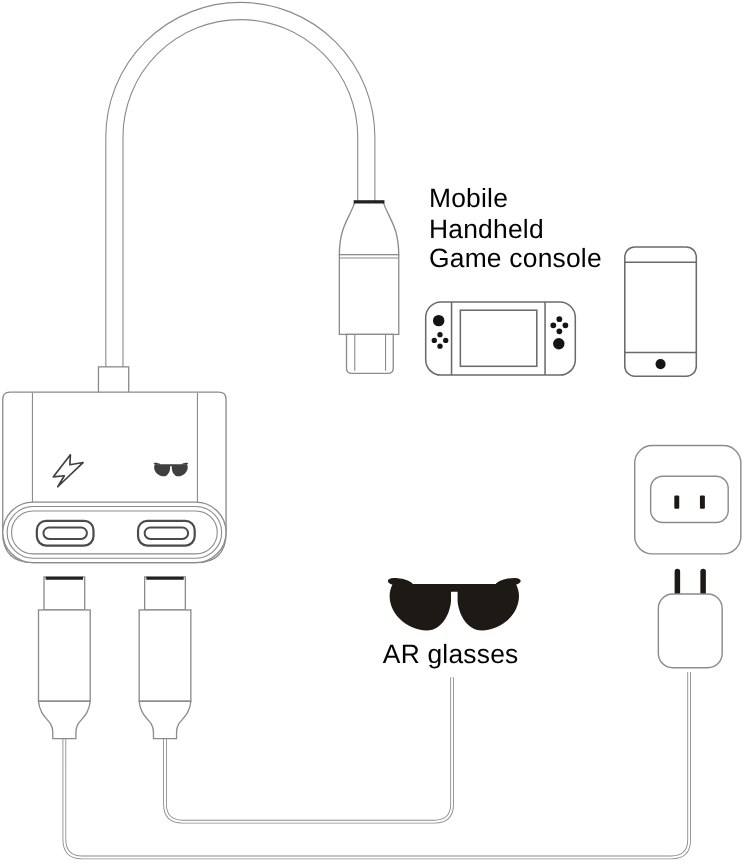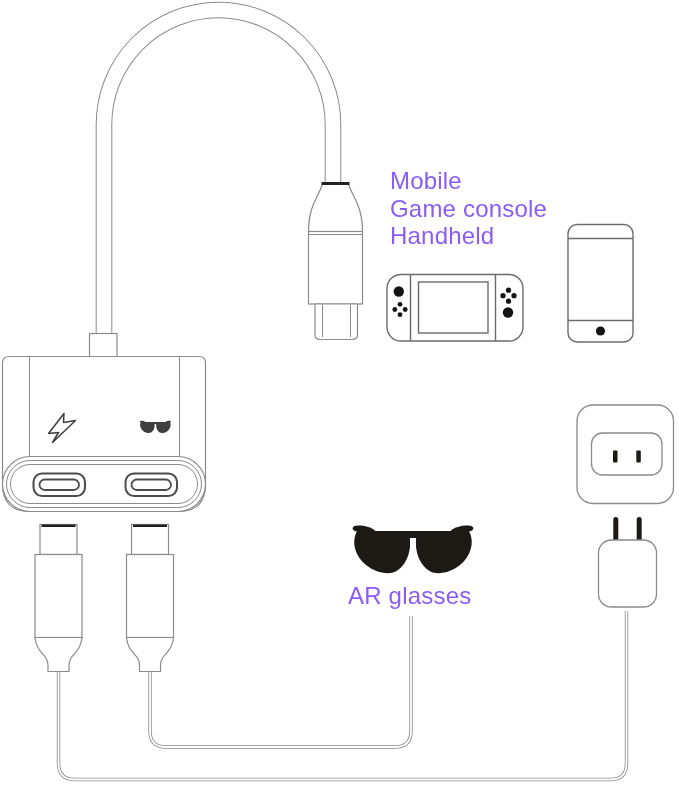--- a/index.html
+++ b/index.html
@@ -6,21 +6,21 @@
   #stage{
     position:relative;
     width:679px;height:786px;
     background:#ffffff;
     font-family:"Liberation Sans", sans-serif;
     overflow:hidden;
   }
   #stage svg{position:absolute;left:0;top:0;}
   .label{
     position:absolute;
-    color:#8b5cf6;
+    color:#000000;
     font-size:24px;
     line-height:27.5px;
     letter-spacing:0.2px;
     white-space:nowrap;
   }
   #console-label{left:390px;top:167px;}
   #ar-label{left:348px;top:582px;width:131px;}
 </style>
 </head>
 <body>
@@ -133,19 +133,19 @@
       <rect x="613.3" y="517" width="5" height="25" rx="2.5" fill="#1d1915"></rect>
       <rect x="636.7" y="517" width="5" height="25" rx="2.5" fill="#1d1915"></rect>
       <rect x="598.5" y="540" width="58" height="67" rx="13" fill="#ffffff" stroke="#8b8b8b" stroke-width="1.3"></rect>
     </g>
 
     <use href="#glasses-shape" transform="translate(348,525)" fill="#1d1915"></use>
   </svg>
 
   <div id="console-label" class="label">
     <div>Mobile</div>
+    <div>Handheld</div>
     <div>Game console</div>
-    <div>Handheld</div>
   </div>
 
   <div id="ar-label" class="label">AR glasses</div>
 
 </div>
 
 </body></html>

